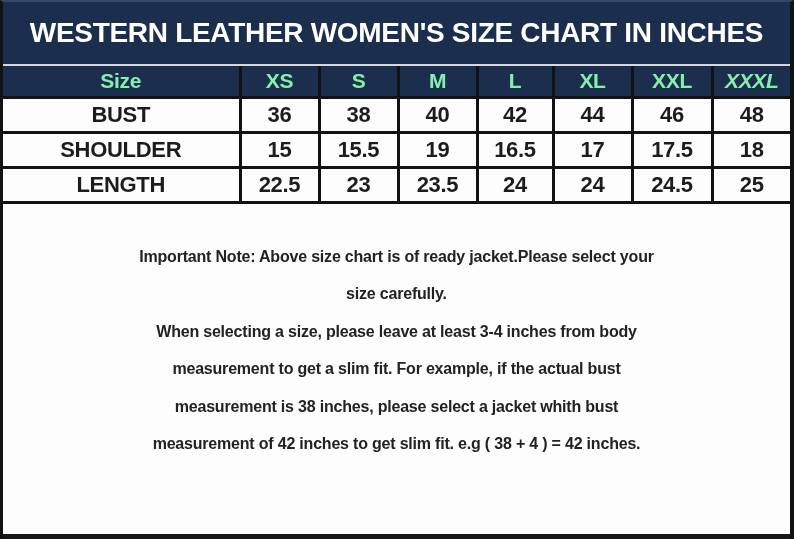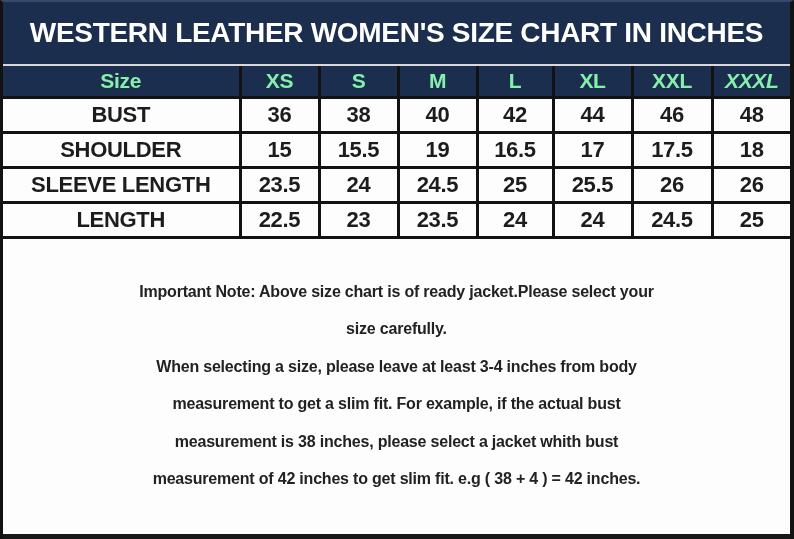--- a/index.html
+++ b/index.html
@@ -123,30 +123,20 @@
         <td>SHOULDER</td>
         <td>15</td>
         <td>15.5</td>
         <td>19</td>
         <td>16.5</td>
         <td>17</td>
         <td>17.5</td>
         <td>18</td>
       </tr>
       <tr>
-        <td>SLEEVE LENGTH</td>
-        <td>23.5</td>
-        <td>24</td>
-        <td>24.5</td>
-        <td>25</td>
-        <td>25.5</td>
-        <td>26</td>
-        <td>26</td>
-      </tr>
-      <tr>
         <td>LENGTH</td>
         <td>22.5</td>
         <td>23</td>
         <td>23.5</td>
         <td>24</td>
         <td>24</td>
         <td>24.5</td>
         <td>25</td>
       </tr>
     </tbody>

